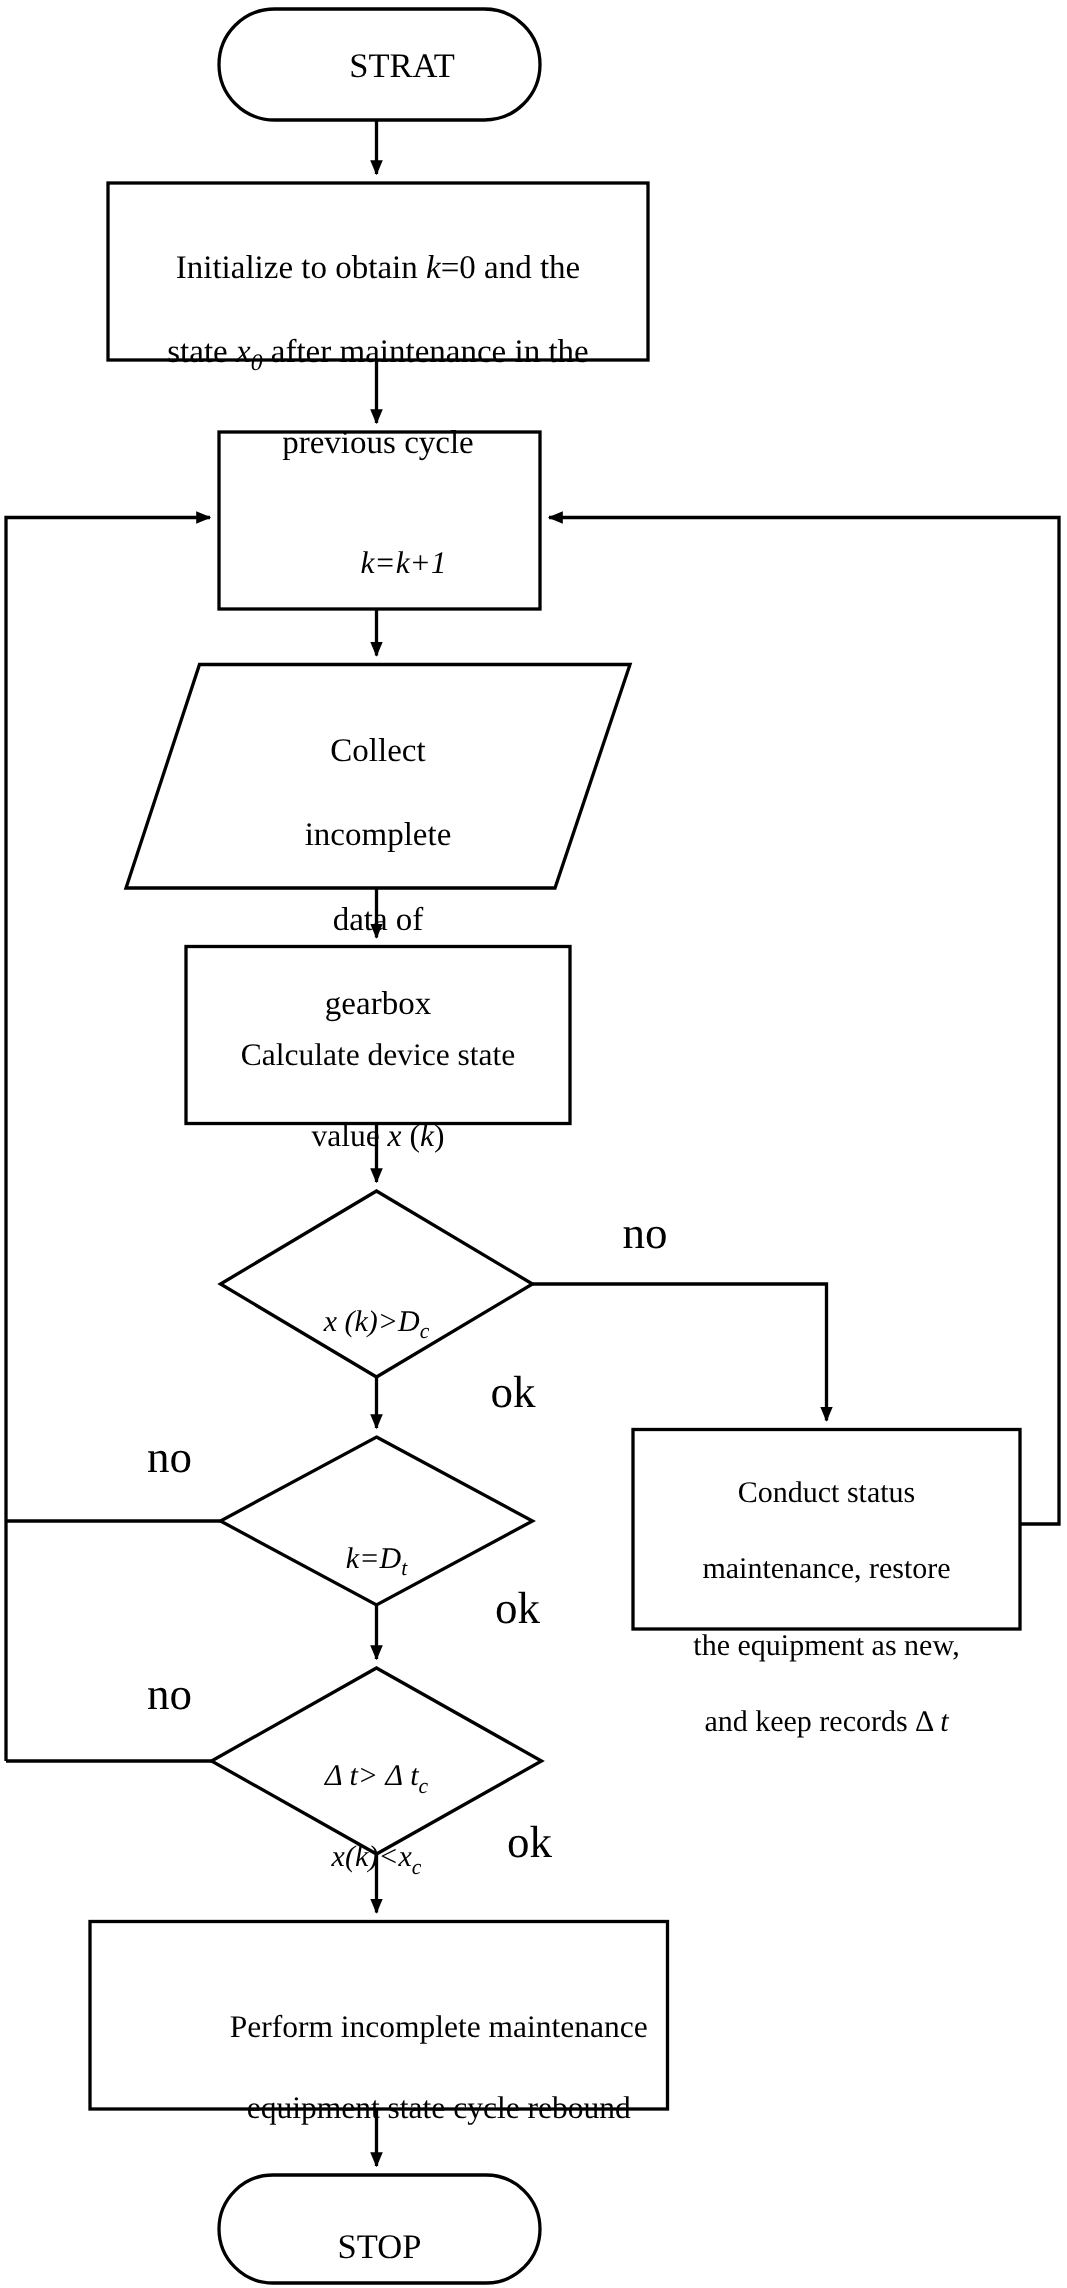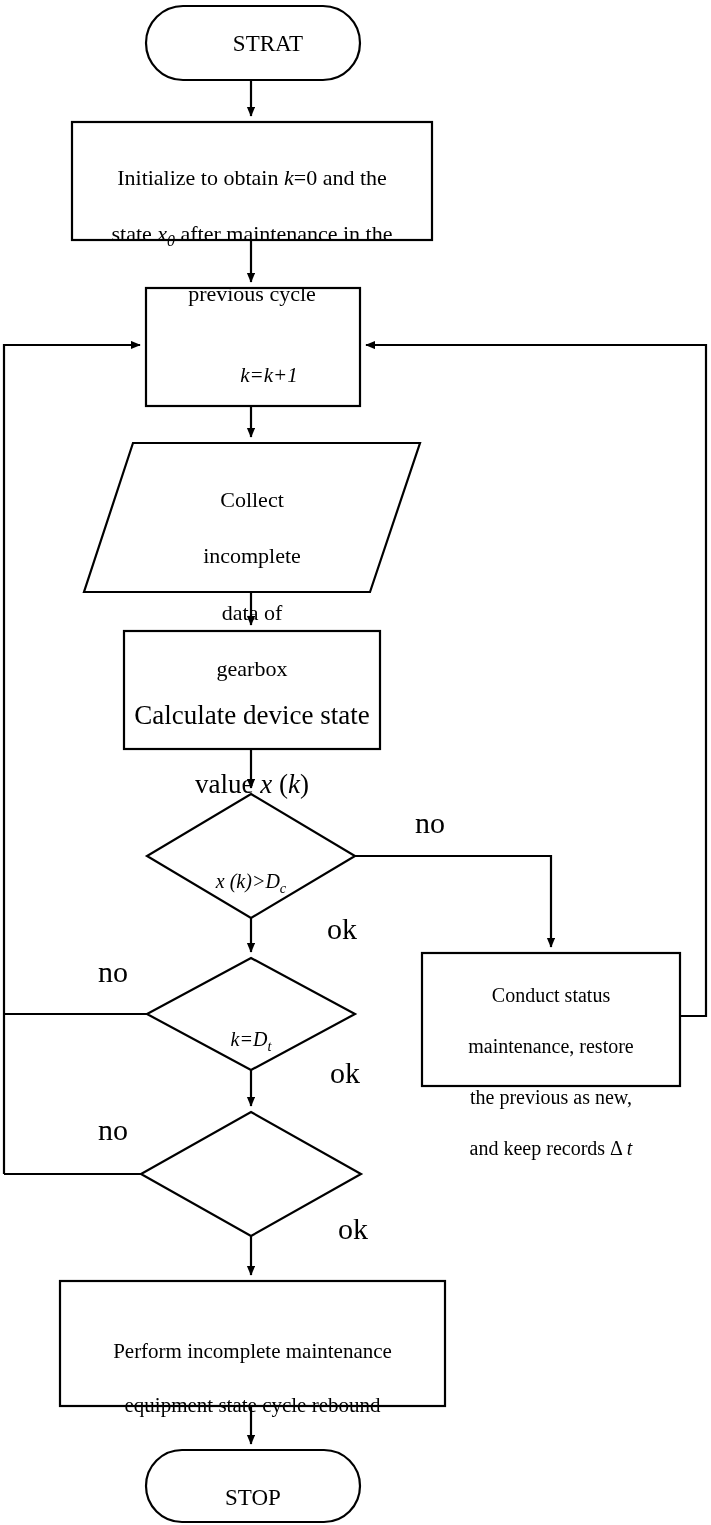--- a/index.html
+++ b/index.html
@@ -37,21 +37,21 @@
     position: absolute;
     font-family: "Liberation Serif", "DejaVu Serif", serif;
     font-size: 30px;
     color: #000000;
     text-align: center;
   }
   .t-start   { font-size: 23px; }
   .t-init    { font-size: 22px; }
   .t-kinc    { font-size: 21px; font-style: italic; }
   .t-collect { font-size: 22px; }
-  .t-calc    { font-size: 27px; }
+  .t-calc    { font-size: 21px; }
   .t-dia     { font-size: 20px; font-style: italic; }
   .t-maint   { font-size: 20px; }
   .t-perform { font-size: 21px; }
   .t-stop    { font-size: 23px; margin-top: 10px; }
   i.v { font-style: italic; }
   sub { font-size: 0.72em; font-style: italic; }
 </style>
 </head>
 <body>
 
@@ -143,29 +143,33 @@
   </div>
 
   <div class="node-text t-dia" style="left:151px; top:843px; width:200px;">
     <span><i class="v">x</i> (<i class="v">k</i>)&gt;<i class="v">D</i><sub>c</sub></span>
   </div>
 
   <div class="node-text t-dia" style="left:151px; top:1001px; width:200px;">
     <span><i class="v">k</i>=<i class="v">D</i><sub>t</sub></span>
   </div>
 
+  <div class="node-text t-dia" style="left:151px; top:1146px; width:200px;">
+    <span>Δ <i class="v">t</i>&gt; Δ <i class="v">t</i><sub>c</sub></span><br>
+    <span><i class="v">x(k)</i>&lt;<i class="v">x</i><sub>c</sub></span>
+  </div>
 
   <div class="node-text t-maint" style="left:424px; top:957px; width:254px;">
     <span>Conduct status</span><br>
     <span>maintenance, restore</span><br>
-    <span>the previous as new,</span><br>
+    <span>the equipment as new,</span><br>
     <span>and keep records Δ <i class="v">t</i></span>
   </div>
 
-  <div class="node-text t-perform" style="left:62px; top:1311px; width:381px;">
+  <div class="node-text t-perform" style="left:62px; top:1311px; width:381px;padding-left:40px;">
     <span>Perform incomplete maintenance</span><br>
     <span>equipment state cycle rebound</span>
   </div>
 
   <div class="node-text t-stop" style="left:146px; top:1473px; width:214px;">STOP</div>
 
   <div class="edge-label" style="left:395px; top:806px; width:70px;">no</div>
 
   <div class="edge-label" style="left:307px; top:912px; width:70px;">ok</div>
 

